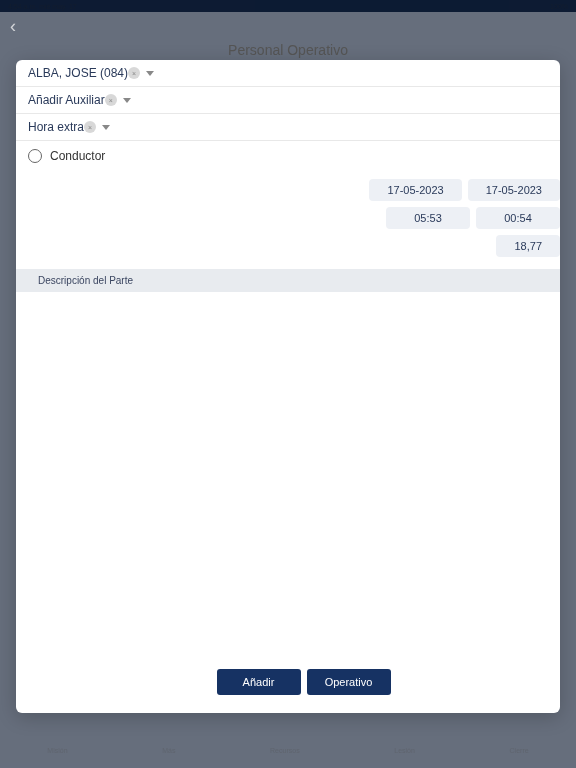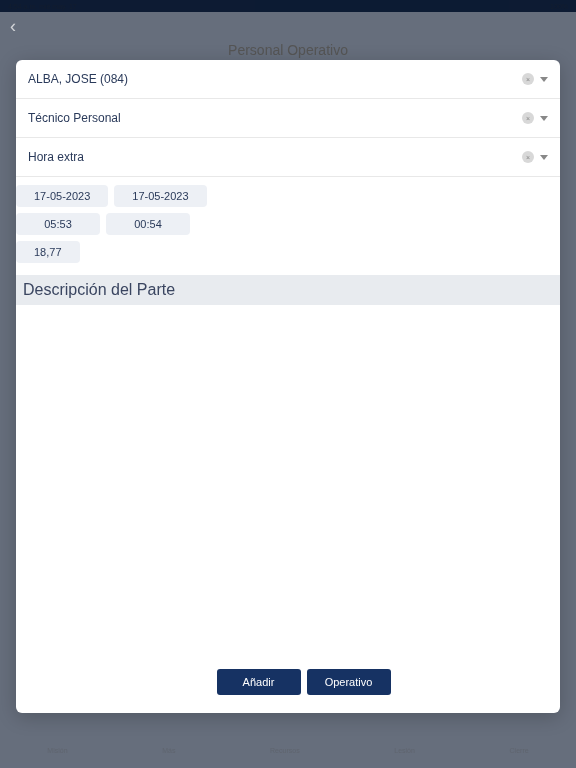--- a/index.html
+++ b/index.html
@@ -75,22 +75,21 @@
       background: #fff;
       border-radius: 6px;
       display: flex;
       flex-direction: column;
       overflow: hidden;
       box-shadow: 0 4px 20px rgba(0,0,0,0.2);
     }
     .dropdown-field {
       display: flex;
       align-items: center;
-      justify-content: space-between;
-      padding: 12px 12px;
+      padding: 6px 12px;
       border-bottom: 1px solid #e8e8e8;
       font-size: 12px;
       color: #2a3a5a;
     }
     .dropdown-right {
       display: flex;
       align-items: center;
       gap: 6px;
     }
     .clear-icon {
@@ -121,41 +120,41 @@
     }
     .radio-circle {
       width: 14px;
       height: 14px;
       border: 1.5px solid #666;
       border-radius: 50%;
     }
     .chips-area {
       display: flex;
       flex-direction: column;
-      align-items: flex-start;
+      align-items: flex-end;
       gap: 6px;
       padding: 8px 0 12px 0;
     }
     .chip-row {
       display: flex;
       gap: 6px;
     }
     .chip {
       background: #edf0f5;
       border-radius: 4px;
       padding: 5px 18px;
       font-size: 11px;
       color: #2a3a5a;
       min-width: 84px;
       text-align: center;
     }
     .section-header {
       background: #e8ebef;
-      padding: 6px 7px;
-      font-size: 16px;
+      padding: 6px 22px;
+      font-size: 10px;
       color: #3a4560;
     }
     .textarea-area {
       flex: 1;
       background: #fff;
     }
     .button-row {
       display: flex;
       justify-content: center;
       gap: 6px;
@@ -200,35 +199,39 @@
 
   <div class="dropdown-field">
     <span>ALBA, JOSE (084)</span>
     <div class="dropdown-right">
       <span class="clear-icon">×</span>
       <span class="caret-down"></span>
     </div>
   </div>
 
   <div class="dropdown-field">
-    <span>Técnico Personal</span>
+    <span>Añadir Auxiliar</span>
     <div class="dropdown-right">
       <span class="clear-icon">×</span>
       <span class="caret-down"></span>
     </div>
   </div>
 
   <div class="dropdown-field">
     <span>Hora extra</span>
     <div class="dropdown-right">
       <span class="clear-icon">×</span>
       <span class="caret-down"></span>
     </div>
   </div>
 
+  <div class="radio-row">
+    <span class="radio-circle"></span>
+    <span>Conductor</span>
+  </div>
 
   <div class="chips-area">
     <div class="chip-row">
       <div class="chip">17-05-2023</div>
       <div class="chip">17-05-2023</div>
     </div>
     <div class="chip-row">
       <div class="chip">05:53</div>
       <div class="chip">00:54</div>
     </div>

